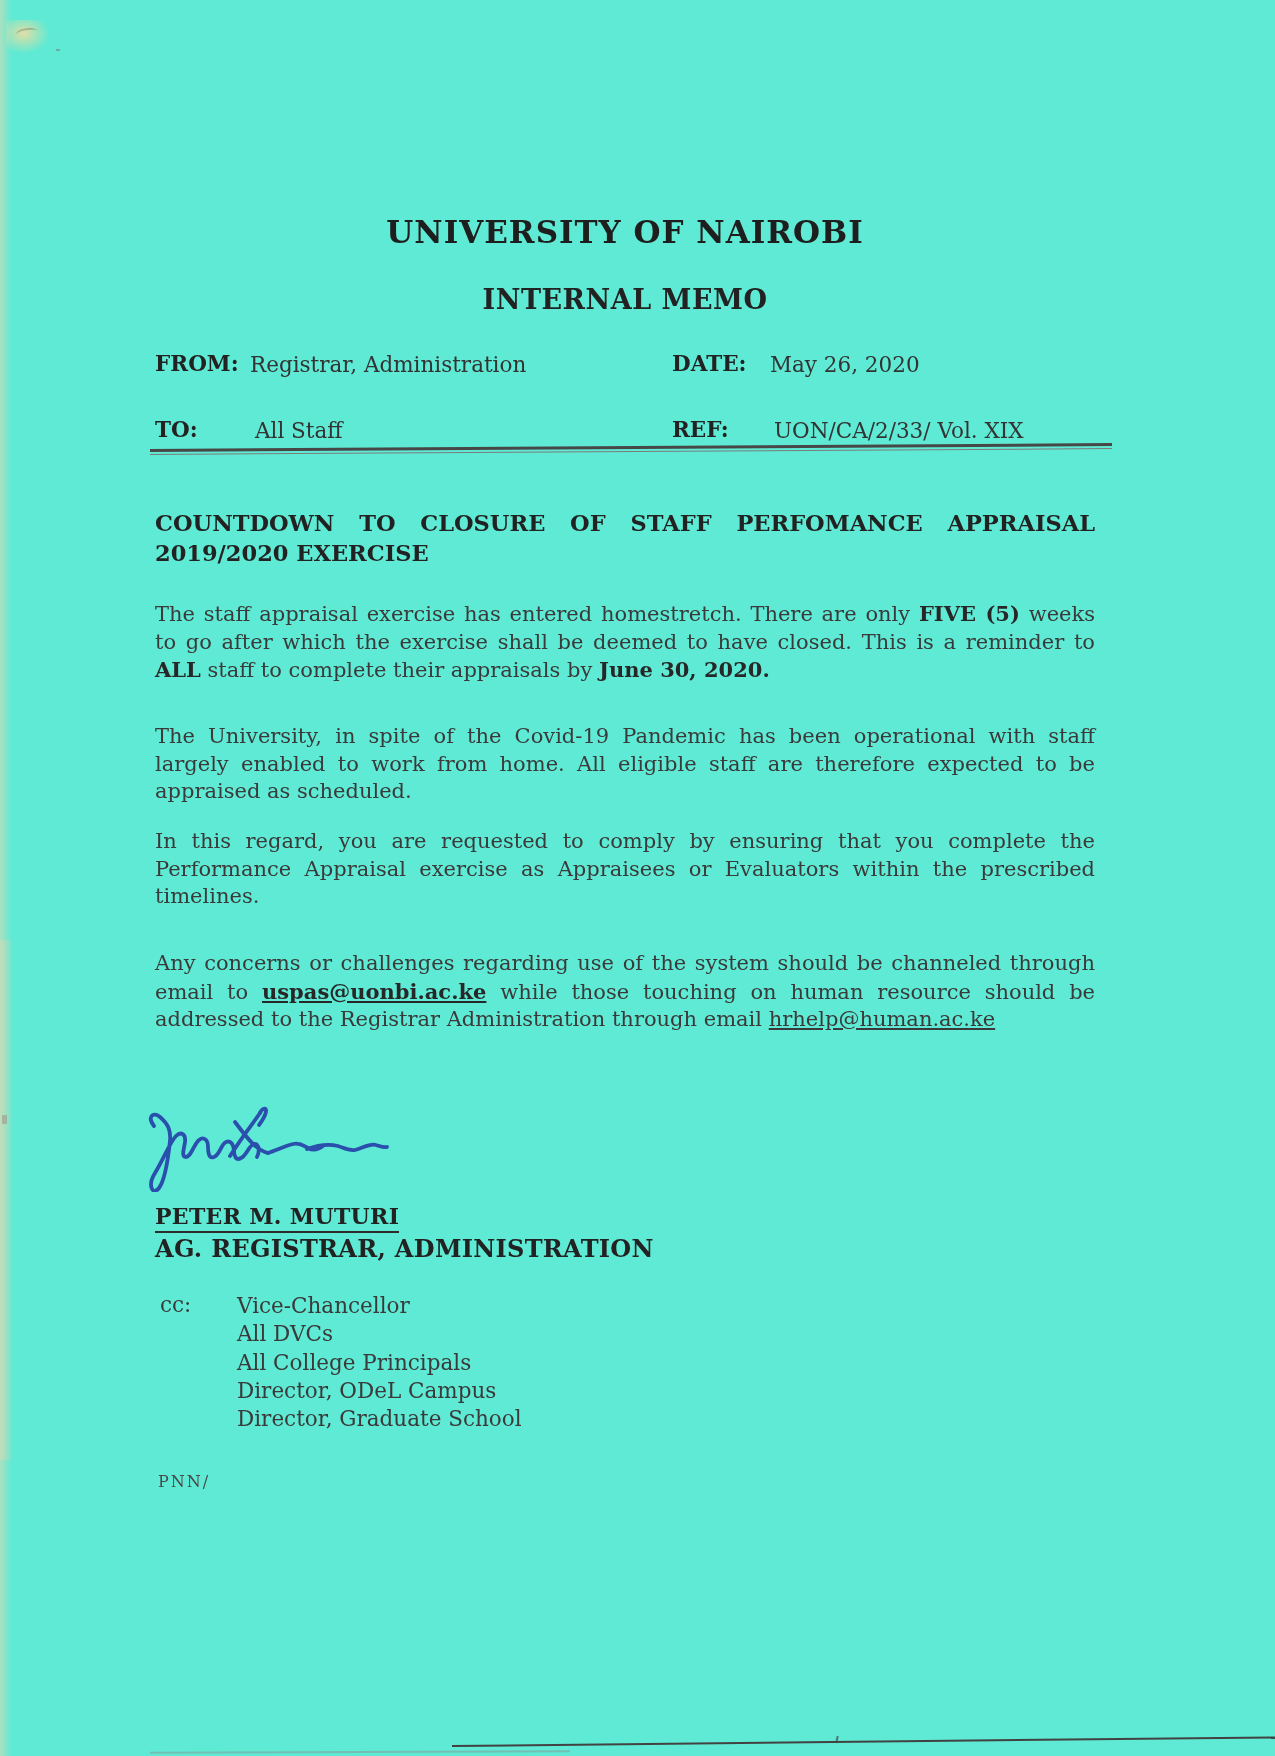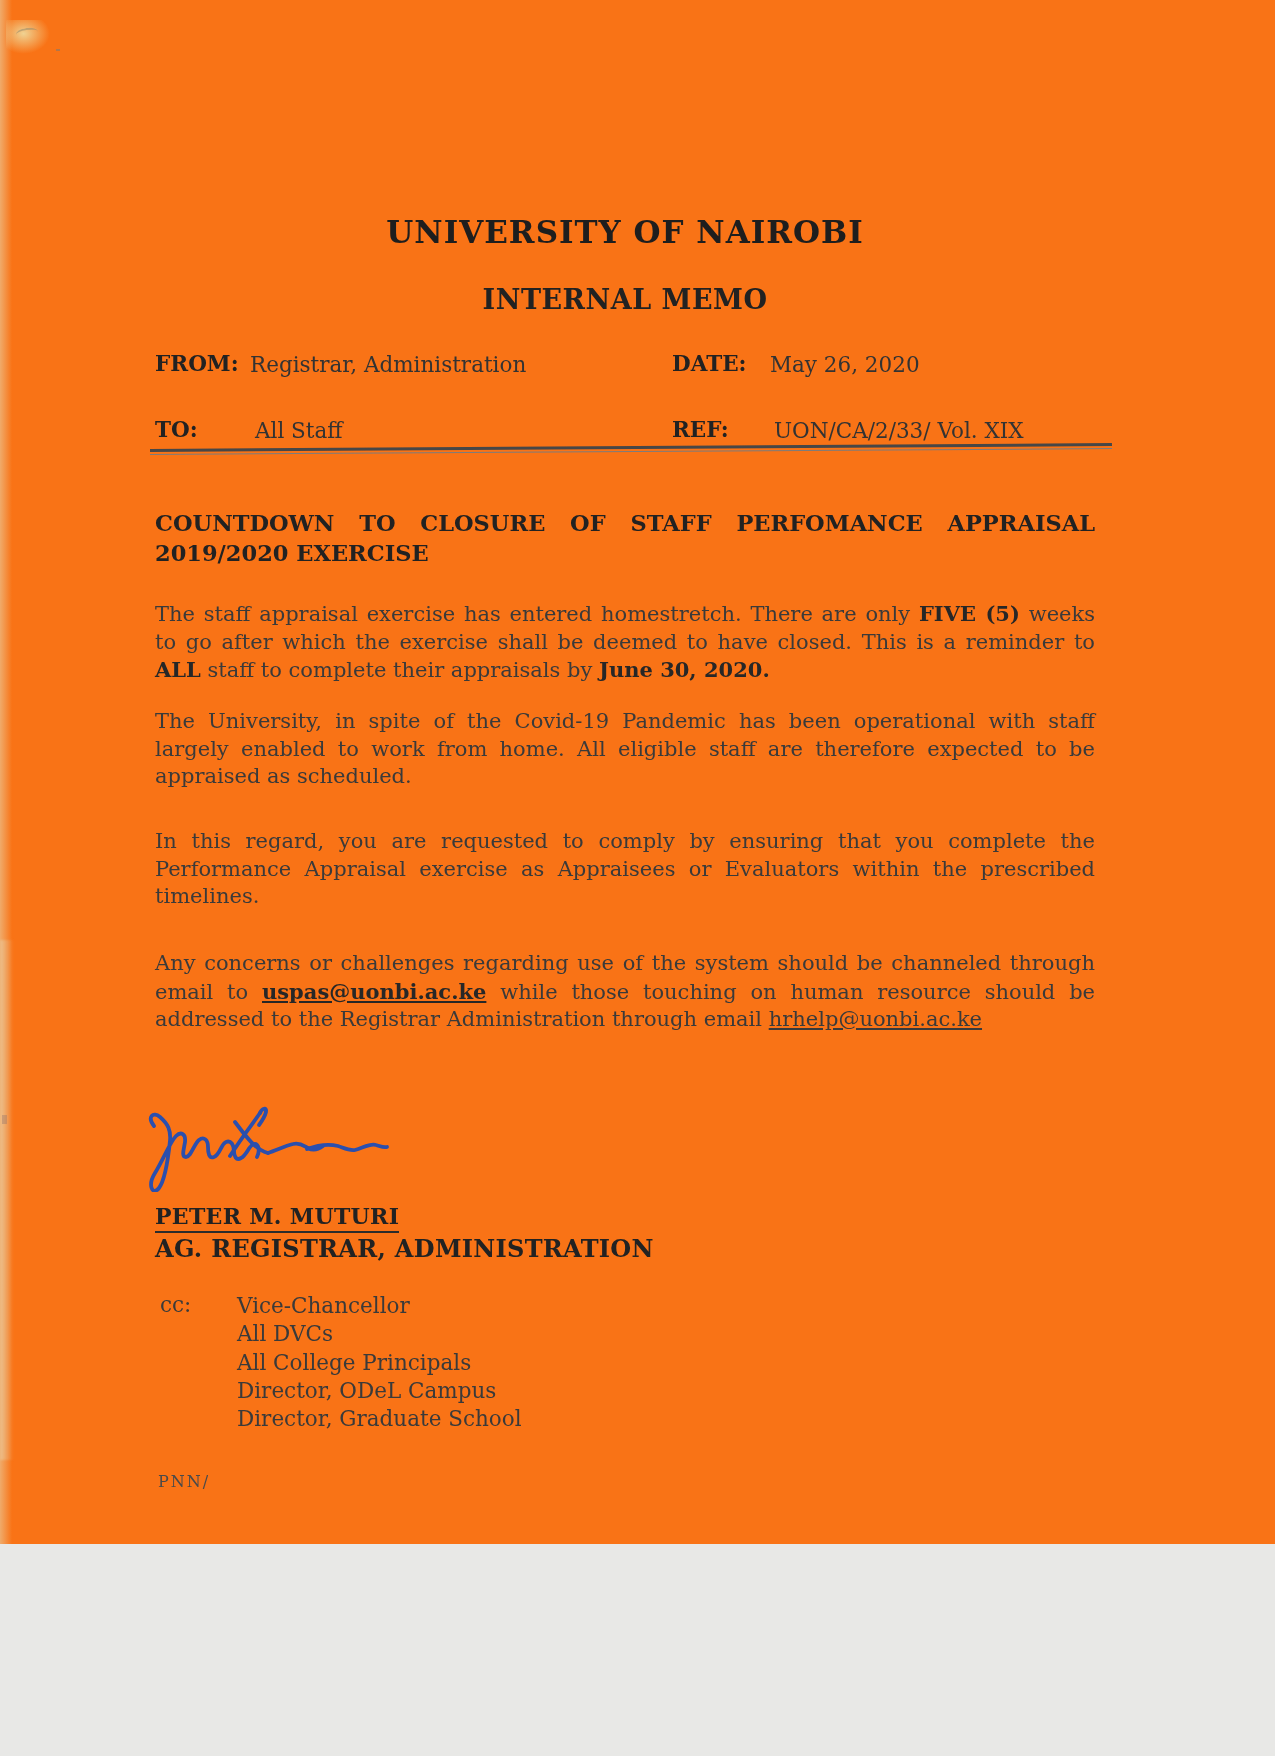--- a/index.html
+++ b/index.html
@@ -1,20 +1,20 @@
 <!DOCTYPE html>
 <html><head>
 <meta charset="utf-8">
 <style>
   html,body{margin:0;padding:0;background:#e8e8e6;}
   .page{
     position:relative;
-    width:1275px;height:1544px;
+    width:1275px;height:1756px;
     margin:0 auto;
-    background:#f97316;
+    background:#5eead4;
     font-family:"DejaVu Serif", serif;
     color:#383838;
     overflow:hidden;
   }
   
   .edge-strip{
     position:absolute;left:0;top:0;bottom:0;width:12px;
     background:linear-gradient(to right, rgba(232,217,176,.55), rgba(232,217,176,0));
     pointer-events:none;
   }
@@ -123,25 +123,25 @@
       <div class="l2"></div>
   </div>
 
   <div class="subject" style="top:508px;">
     <div class="subject-line1">COUNTDOWN TO CLOSURE OF STAFF PERFOMANCE APPRAISAL</div>
     <div class="subject-line2">2019/2020 EXERCISE</div>
   </div>
 
   <div class="para" style="top:600px;"><span>The staff appraisal exercise has entered homestretch. There are only </span><b>FIVE (5)</b><span> weeks to go after which the exercise shall be deemed to have closed. This is a reminder to </span><b>ALL</b><span> staff to complete their appraisals by </span><b>June 30, 2020.</b></div>
 
-  <div class="para" style="top:708px;">The University, in spite of the Covid-19 Pandemic has been operational with staff largely enabled to work from home. All eligible staff are therefore expected to be appraised as scheduled.</div>
+  <div class="para" style="top:723px;">The University, in spite of the Covid-19 Pandemic has been operational with staff largely enabled to work from home. All eligible staff are therefore expected to be appraised as scheduled.</div>
 
   <div class="para" style="top:828px;">In this regard, you are requested to comply by ensuring that you complete the Performance Appraisal exercise as Appraisees or Evaluators within the prescribed timelines.</div>
 
-  <div class="para" style="top:950px;"><span>Any concerns or challenges regarding use of the system should be channeled through email to </span><a class="email bold" href="#">uspas@uonbi.ac.ke</a><span> while those touching on human resource should be addressed to the Registrar Administration through email </span><a class="email" href="#">hrhelp@uonbi.ac.ke</a></div>
+  <div class="para" style="top:950px;"><span>Any concerns or challenges regarding use of the system should be channeled through email to </span><a class="email bold" href="#">uspas@uonbi.ac.ke</a><span> while those touching on human resource should be addressed to the Registrar Administration through email </span><a class="email" href="#">hrhelp@human.ac.ke</a></div>
 
   <svg class="signature-svg" width="270" height="100" viewBox="0 0 270 100">
     <g fill="none" stroke="#2b4fad" stroke-width="3.8" stroke-linecap="round" stroke-linejoin="round">
       <path d="M22,34 c-7,-9 -1,-15 6,-9 c8,7 11,13 10,24 c-2,19 -5,39 -11,47 c-6,8 -12,-2 -4,-15 c9,-15 15,-31 21,-37 c5,-5 10,-2 9,6 c-1,7 -4,15 1,15 c5,0 8,-13 13,-17 c5,-4 9,0 9,7 c0,6 1,12 6,10 c6,-2 7,-13 12,-15 c5,-2 8,3 8,9 c0,5 2,10 7,7 c6,-3 8,-13 13,-14 c5,-1 6,7 3,13"></path>
       <path d="M98,64 C 112,42 122,30 128,21"></path>
       <path d="M128,21 c2,-5 7,-6 6,-1 c-1,4 -4,9 -7,13"></path>
       <path d="M103,30 C 115,46 124,58 136,61"></path>
       <path d="M136,61 c9,-3 17,-7 25,-9 c7,-2 11,2 15,4 c5,3 11,1 15,-2"></path>
       <path d="M175,57 c11,-4 23,-5 31,-3 c6,2 11,5 17,4 c8,-2 15,-7 21,-5 c4,1 7,3 11,2"></path>
     </g>

